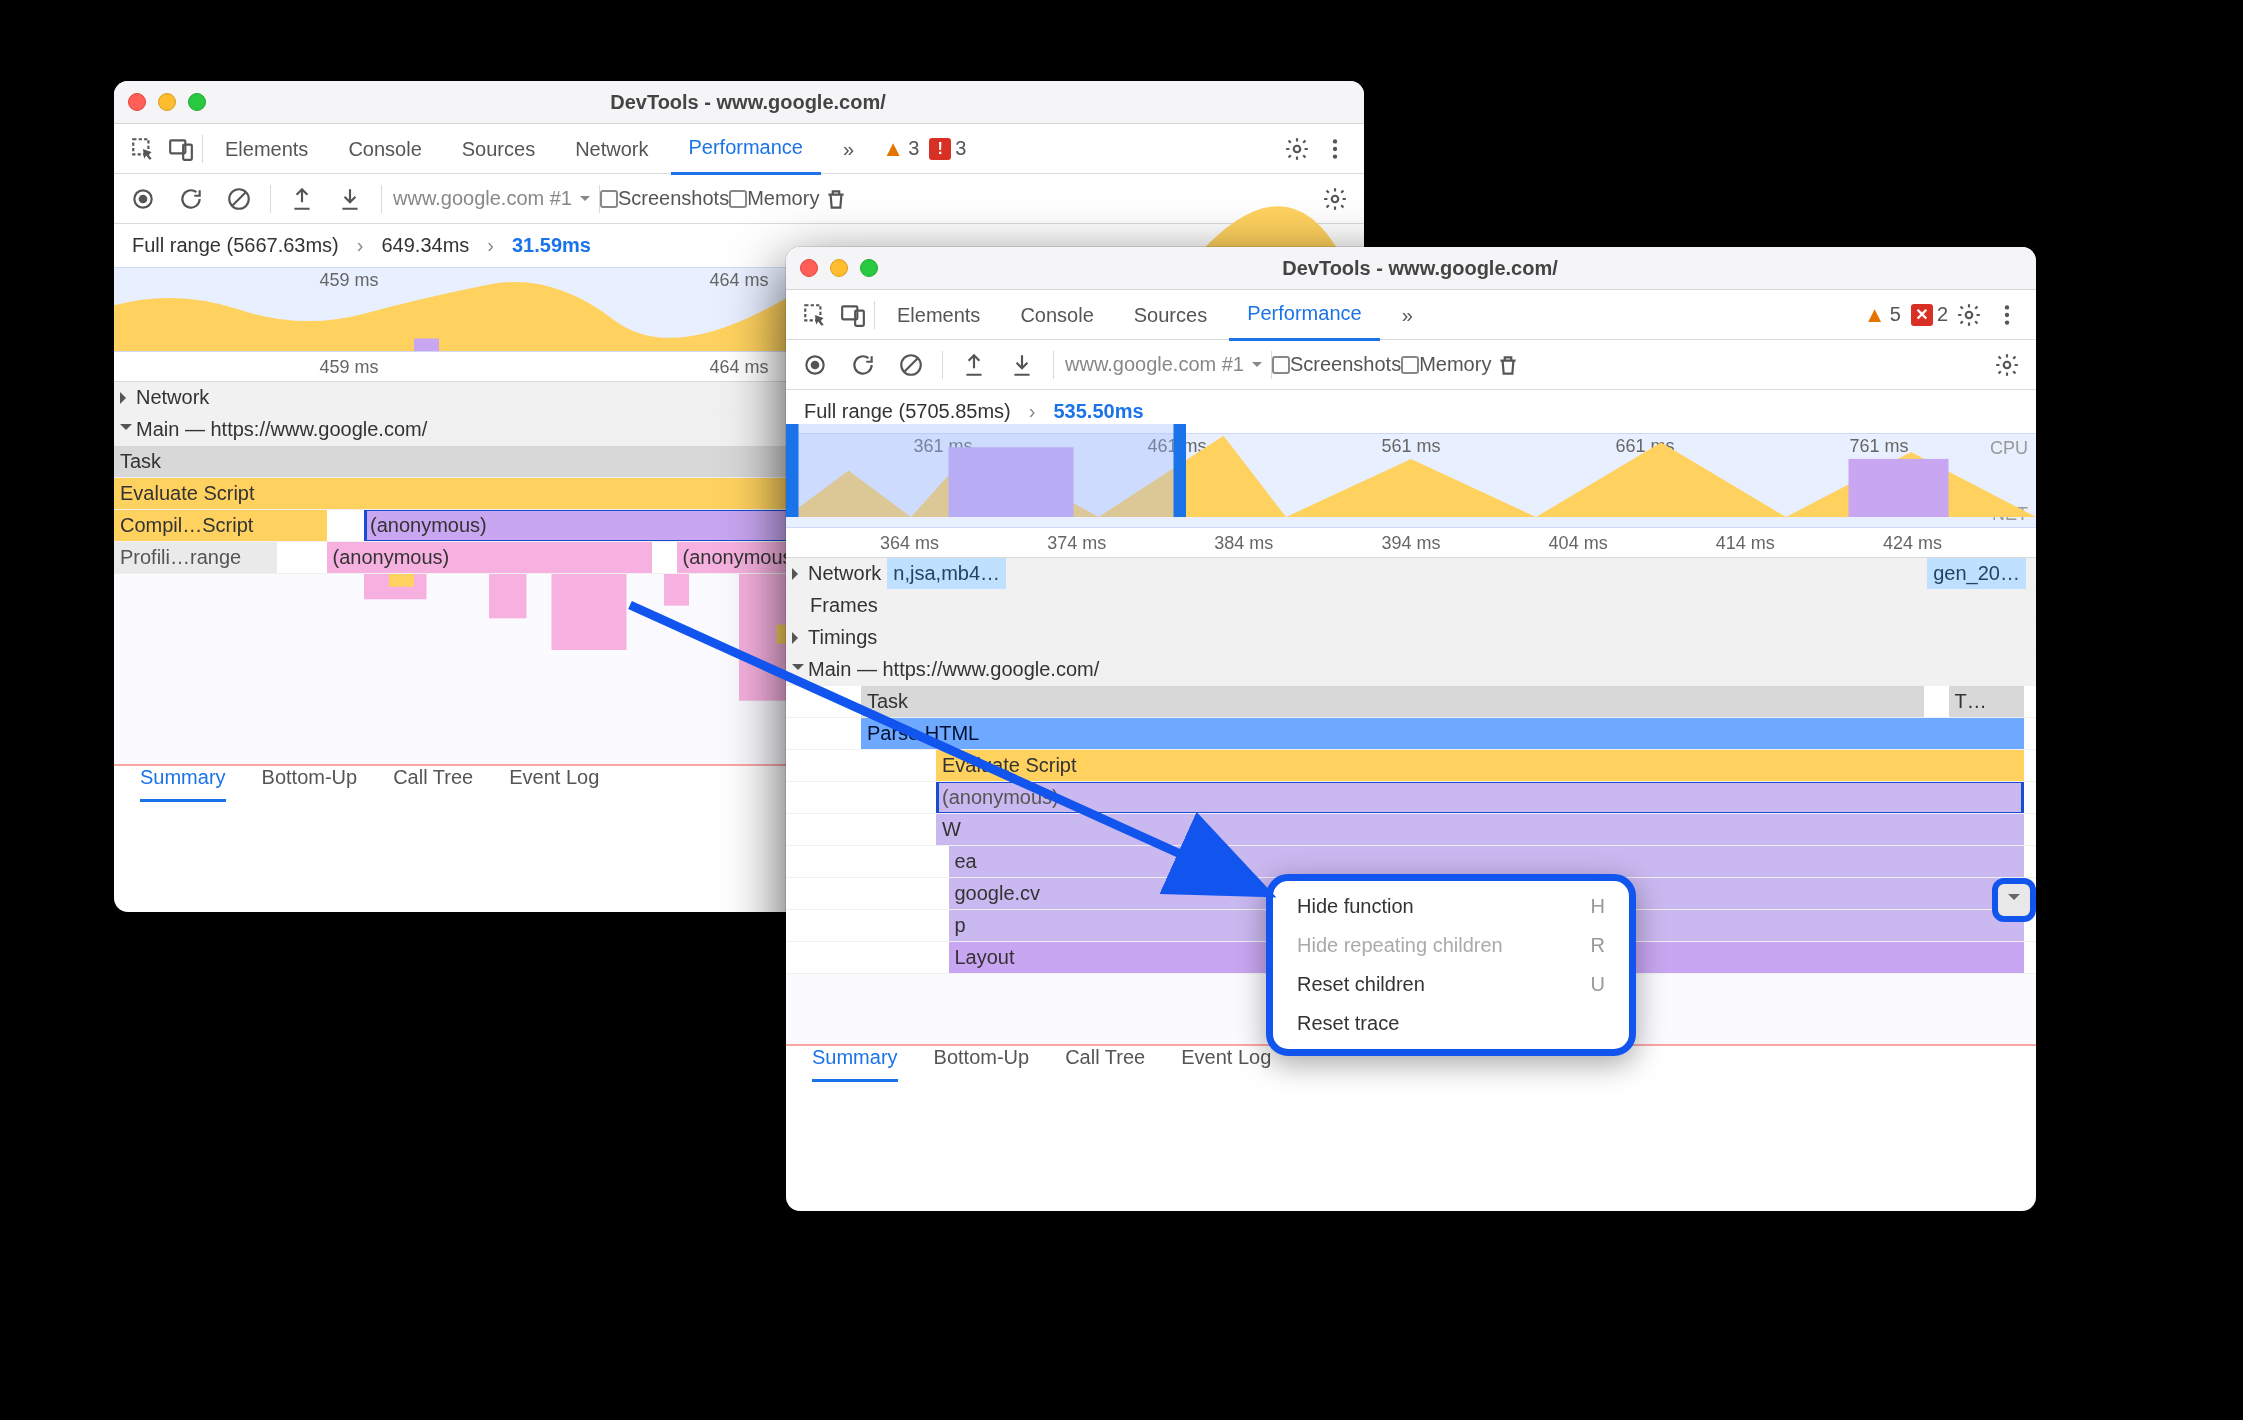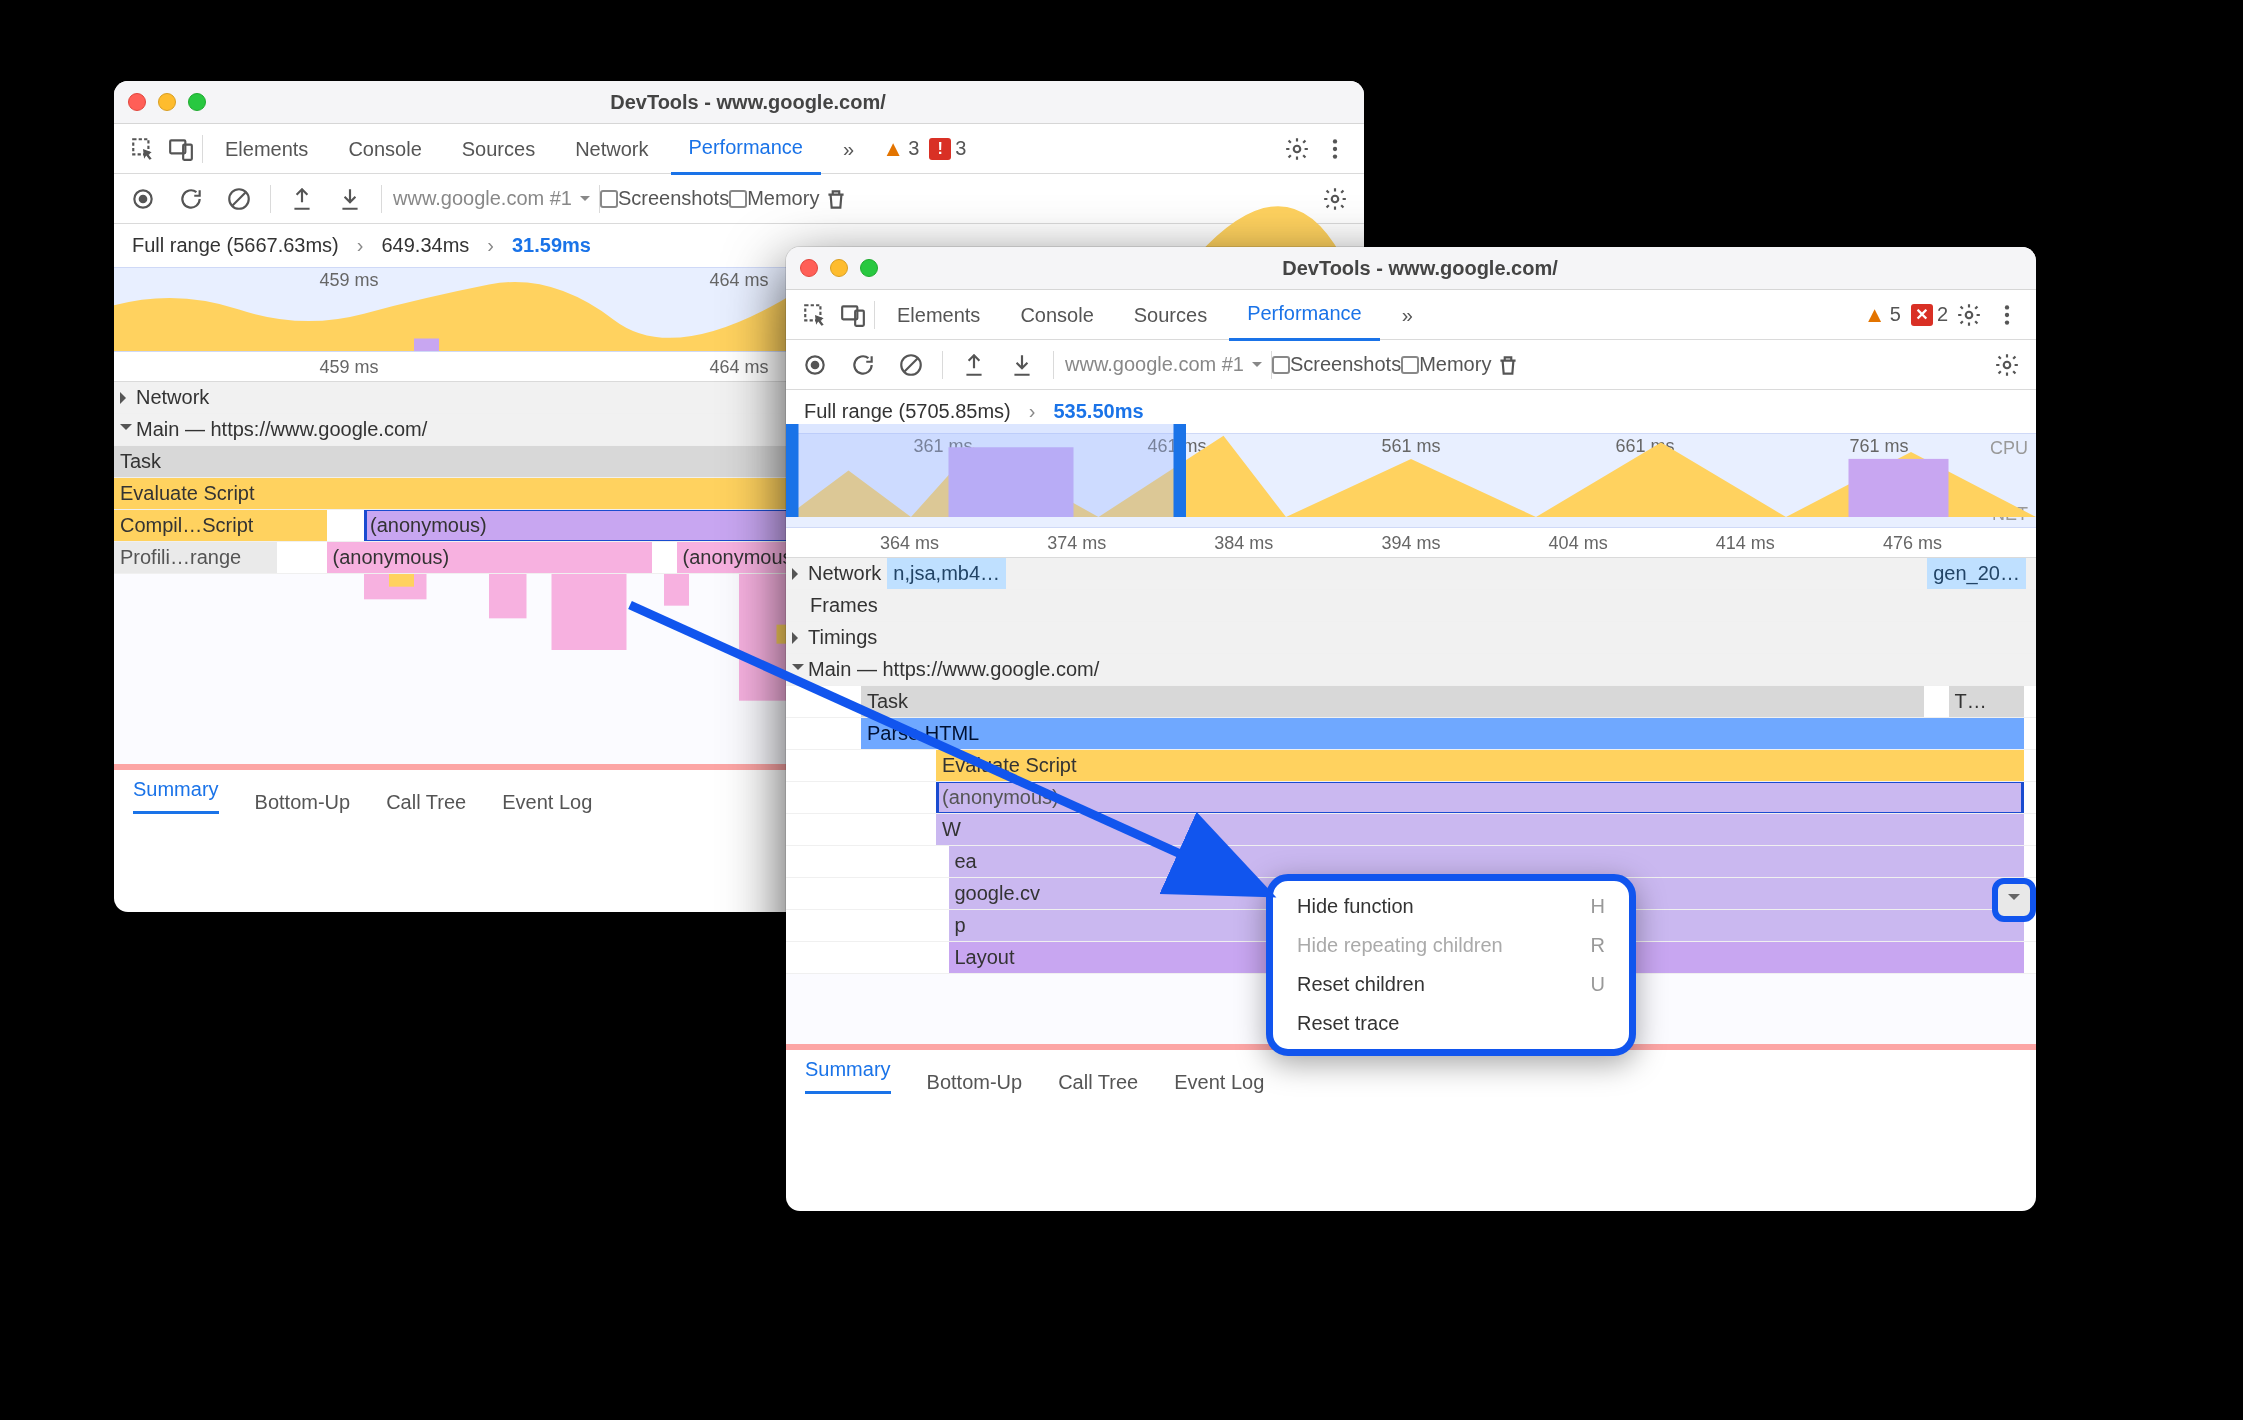--- a/index.html
+++ b/index.html
@@ -75,21 +75,21 @@
   .c-yellow { background:#ffd25f;}
   .c-purple { background:#c8a6f1;}
   .c-pink   { background:#f7b1e0;}
   .c-blue   { background:#6fa8ff;}
   .c-gray   { background:#eaeaea; color:#555;}
   .c-lpurp  { background:#cab8f0;}
   .flame-area-1 { height:190px; background:#fbfbff; position:relative; overflow:hidden; }
   .flame-area-2 { height:70px;  background:#fbfbff; }
 
   
-  .bottomtabs { height:50px; border-top:6px solid #fca5a5; display:flex; align-items:flex-end; gap:36px; padding:0 19px;}
+  .bottomtabs { height:50px; border-top:2px solid #fca5a5; display:flex; align-items:flex-start; gap:36px; padding:0 26px;}
   .bottomtabs .btab { color:#555;}
   .bottomtabs .btab.active { color:#1a73e8; border-bottom:3px solid #1a73e8; padding-bottom:10px;}
 
   
   .ctxwrap { position:absolute; border:7px solid #1155ee; border-radius:22px; background:#fff; box-shadow:0 8px 30px rgba(0,0,0,.35); padding:6px 0;}
   .ctxrow { display:flex; align-items:center; justify-content:space-between; padding:8px 24px; gap:40px;}
   .ctxrow.dim { color:#aaa;}
   .ctxkey { color:#999;}
 
   .arrow { position:absolute; pointer-events:none; }
@@ -433,21 +433,21 @@
     </svg>
   </div>
 
   <div class="ruler">
     <span>364 ms</span>
     <span>374 ms</span>
     <span>384 ms</span>
     <span>394 ms</span>
     <span>404 ms</span>
     <span>414 ms</span>
-    <span>476 ms</span>
+    <span>424 ms</span>
   </div>
 
   <div class="track head">
     <span class="tri"></span>
     <span>Network</span>
     <span class="seg" style="margin-left:6px;background:#bfe0ff;color:#246">n,jsa,mb4…</span>
     <span style="flex:1"></span>
     <span class="seg" style="background:#bfe0ff;color:#246;margin-right:10px">gen_20…</span>
   </div>
   <div class="track head">

